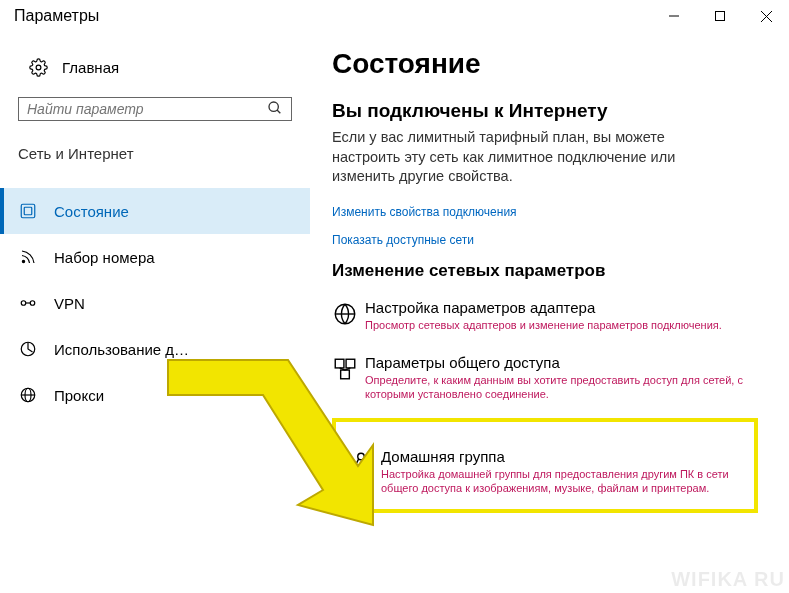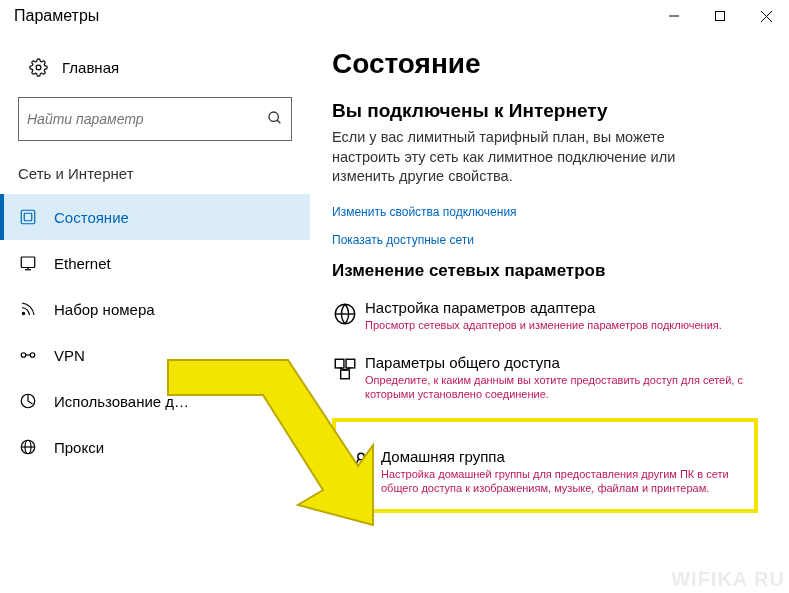--- a/index.html
+++ b/index.html
@@ -30,30 +30,30 @@
   .win-btn svg { stroke:#000; }
   .client { display:flex; height:561px; }
   .sidebar { width: 310px; padding-top:20px; }
   .home-row {
     display:flex; align-items:center; gap:14px;
     padding: 6px 28px; margin-bottom:14px;
   }
   .home-row .lbl { font-size:15px; }
   .search-box {
     margin: 0 18px 18px 18px;
-    border:1px solid #666; height:44px;
+    border:1px solid #666; height:24px;
     display:flex; align-items:center; justify-content:space-between;
     padding:0 8px;
   }
   .search-box input {
     border:none; outline:none; font-size:14px;
     font-style:italic; color:#666; flex:1; background:transparent;
   }
   .cat-header {
-    padding: 6px 18px 12px 18px; font-size:15px; color:#333;
+    padding: 6px 18px 26px 18px; font-size:15px; color:#333;
   }
   .nav-item {
     display:flex; align-items:center; gap:16px;
     height:46px; padding:0 18px; font-size:15px;
     position:relative;
   }
   .nav-item.selected { background:#d9ecf8; color:#0067b8; }
   .nav-item.selected::before {
     content:""; position:absolute; left:0; top:0; bottom:0;
     width:4px; background:#0067b8;
@@ -141,30 +141,20 @@
     <div class="cat-header">Сеть и Интернет</div>
 
     <div class="nav-item selected">
       <span class="nav-icon">
         <svg width="18" height="18" viewBox="0 0 24 24" fill="none" stroke="#0067b8" stroke-width="1.6">
             <rect x="3" y="3" width="18" height="18" rx="2"></rect>
             <rect x="7" y="7" width="10" height="10" rx="1"></rect>
           </svg>
       </span>
       <span>Состояние</span>
-    </div>
-    <div class="nav-item">
-      <span class="nav-icon">
-        <svg width="18" height="18" viewBox="0 0 24 24" fill="none" stroke="#000" stroke-width="1.6">
-            <rect x="3" y="4" width="18" height="14" rx="1"></rect>
-            <line x1="8" y1="21" x2="16" y2="21"></line>
-            <line x1="12" y1="18" x2="12" y2="21"></line>
-          </svg>
-      </span>
-      <span>Ethernet</span>
     </div>
     <div class="nav-item">
       <span class="nav-icon">
         <svg width="18" height="18" viewBox="0 0 24 24" fill="none" stroke="#000" stroke-width="1.6">
             <circle cx="6" cy="18" r="1.5" fill="#000"></circle>
             <path d="M4 10a12 12 0 0 1 10 10"></path>
             <path d="M4 4a18 18 0 0 1 16 16"></path>
           </svg>
       </span>
       <span>Набор номера</span>

